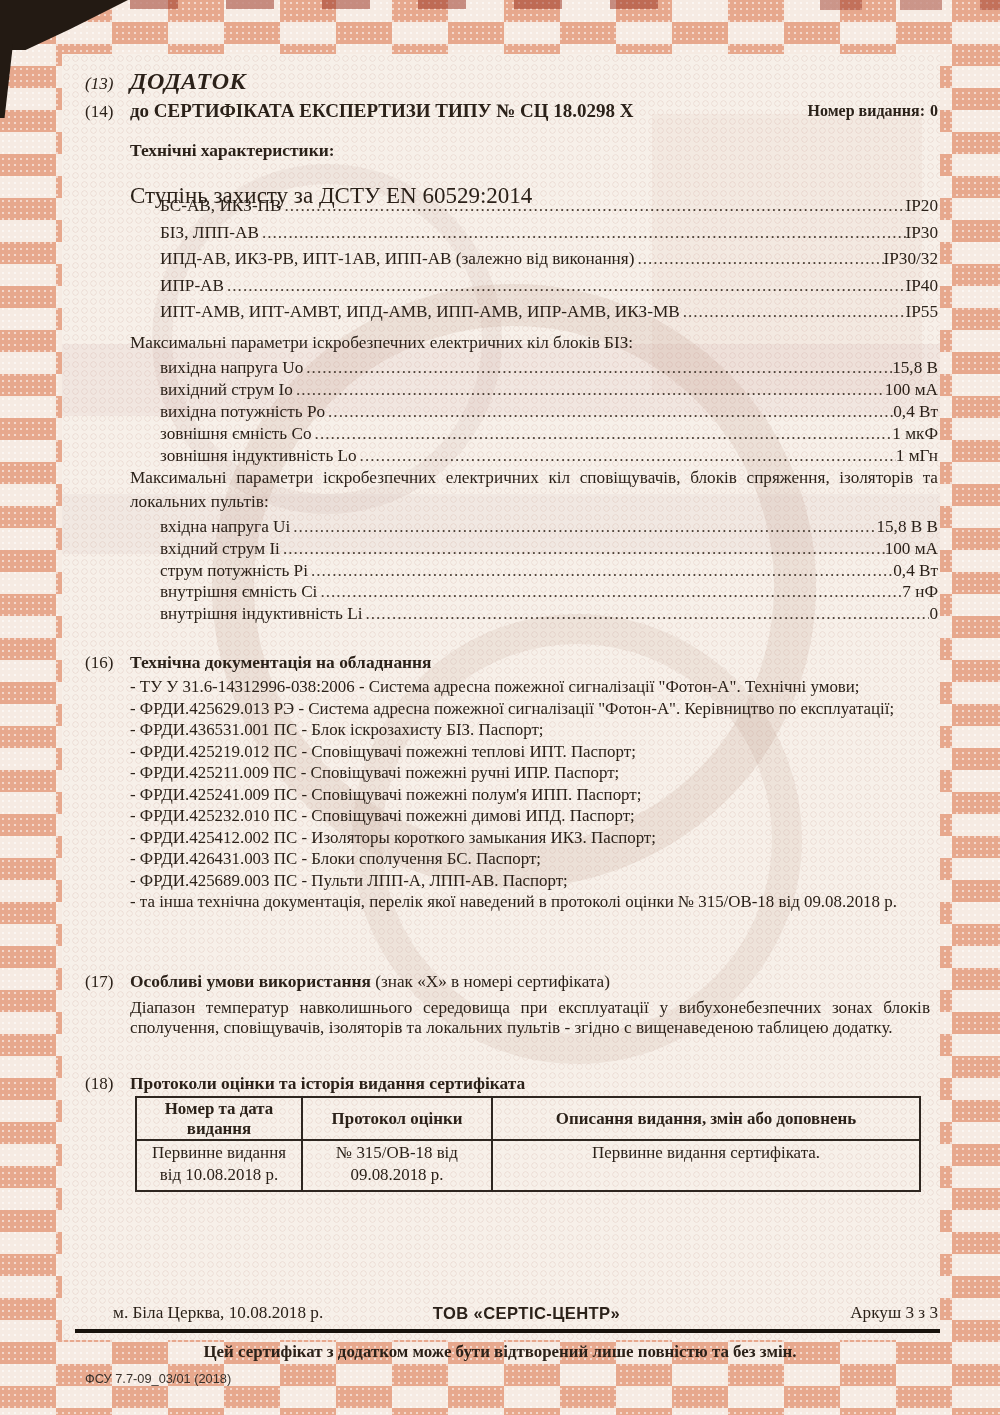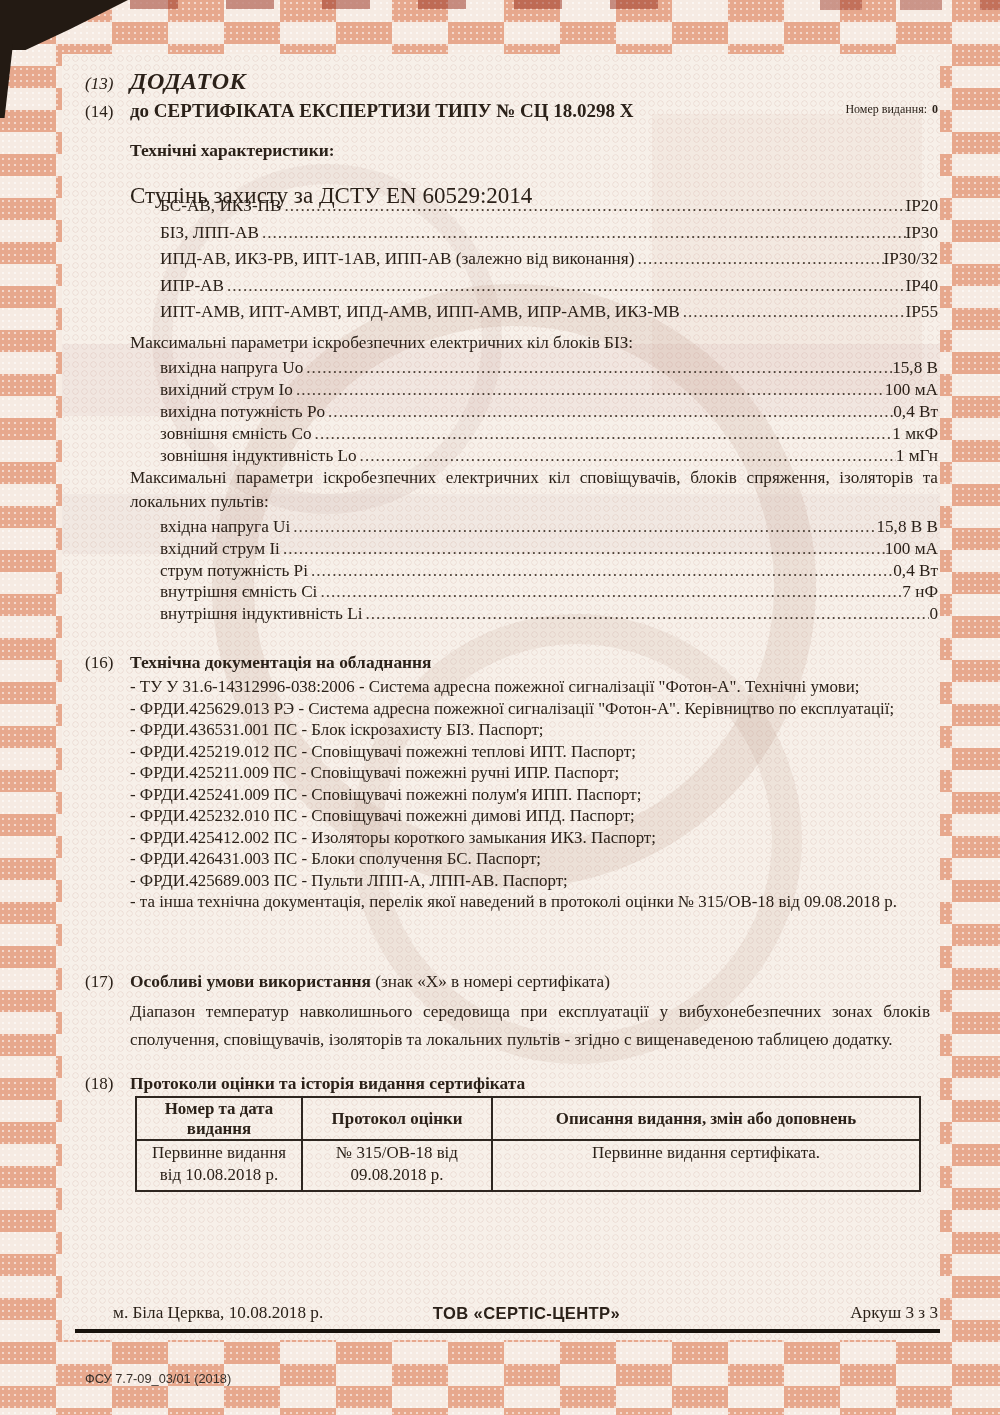--- a/index.html
+++ b/index.html
@@ -44,21 +44,21 @@
   .band2{top:440px;height:60px;background:rgba(186,150,160,0.09);}
   .bandv{position:absolute;left:590px;top:60px;width:270px;height:280px;background:rgba(206,158,138,0.08);z-index:0;}
 
   .s{position:absolute;z-index:2;}
   .gnum{display:inline-block;width:45px;font-size:17px;}
   
   #h13{top:14px;left:23px;font-style:italic;}
   #h13 .t{font-size:24px;font-weight:bold;letter-spacing:0.5px;vertical-align:baseline;}
   #h14{top:46px;left:23px;right:2px;}
   #h14 .t{font-size:19px;font-weight:bold;}
-  #h14 .ed{position:absolute;right:0;top:2px;font-size:12px;}
+  #h14 .ed{position:absolute;right:0;top:2px;font-size:16px;font-weight:bold;}
   #h14 .ed b{margin-left:5px;}
 
   .bold-h{font-weight:bold;font-size:17.4px;}
   #tech-h{top:86px;left:68px;}
   #ip-intro{top:129px;left:68px;font-size:23px;}
 
   .dlist{left:98px;right:2px;font-size:17.2px;}
   .drow{display:flex;align-items:baseline;}
   .lbl{white-space:nowrap;}
   .dots{flex:1 1 auto;overflow:hidden;white-space:nowrap;color:#4a3e34;min-width:8px;padding:0 3px;}
@@ -69,21 +69,21 @@
   #biz-list{top:303px;}  #biz-list .drow{height:22px;line-height:22px;}
   #det-h{top:412px;left:68px;right:2px;text-align:justify;line-height:24px;}
   #det-list{top:462px;}  #det-list .drow{height:21.8px;line-height:21.8px;}
 
   #sec16-h{top:598px;left:23px;}
   #doc-list{top:622px;left:68px;right:2px;font-size:16.9px;text-align:justify;}
   .doc-line{line-height:21.5px;}
 
   #sec17-h{top:917px;left:23px;}
   #sec17-h .note{font-weight:normal;font-size:17.2px;}
-  #sec17-p{top:944px;left:68px;right:10px;font-size:17.2px;line-height:28px;text-align:justify;}
+  #sec17-p{top:944px;left:68px;right:10px;font-size:17.2px;line-height:20px;text-align:justify;}
 
   #sec18-h{top:1019px;left:23px;}
   table.cert{border-collapse:collapse;position:absolute;left:73px;top:1042px;width:786px;z-index:2;}
   table.cert th,table.cert td{border:2px solid #2e2620;padding:1px 6px;text-align:center;font-size:16.9px;}
   table.cert th{font-weight:bold;line-height:19.5px;height:39px;vertical-align:middle;}
   table.cert td{vertical-align:top;line-height:22px;height:47px;}
   .c1{width:152px;} .c2{width:176px;}
 
   #f-row{top:1249px;left:23px;right:0;height:24px;font-size:17.2px;margin-left:28px;}
   #f-row .org{position:absolute;left:50%;transform:translateX(-50%);
@@ -252,14 +252,15 @@
       </table>
 
     <div class="s" id="f-row">
       <span>м. Біла Церква, 10.08.2018 р.</span>
       <span class="org">ТОВ «СЕРТІС-ЦЕНТР»</span>
       <span class="sheet">Аркуш 3 з 3</span>
     </div>
     <div class="s" id="rule"></div>
   </div>
 
+  <div id="notice">Цей сертифікат з додатком може бути відтворений лише повністю та без змін.</div>
   <div id="form-code">ФСУ 7.7-09_03/01 (2018)</div>
 </div>
 
 </body></html>

